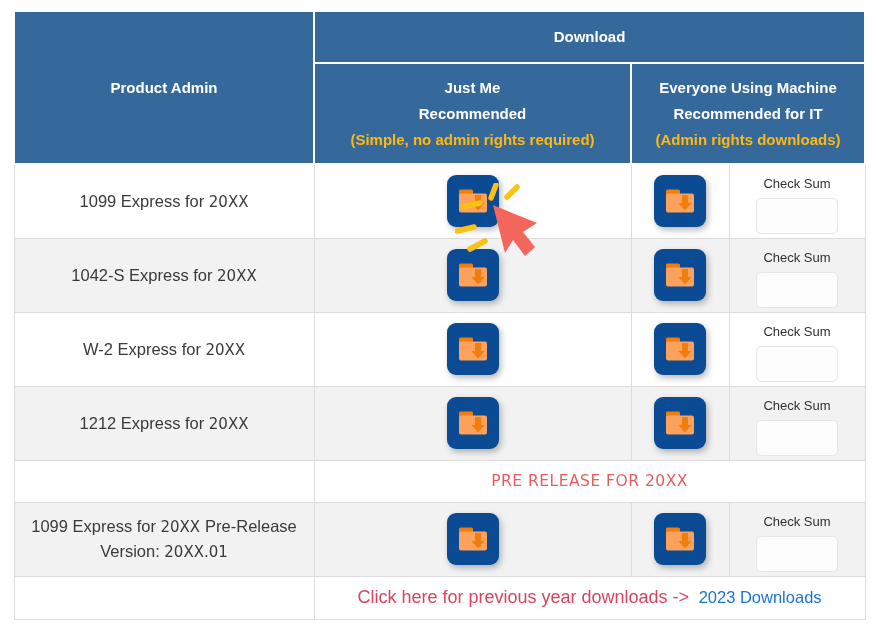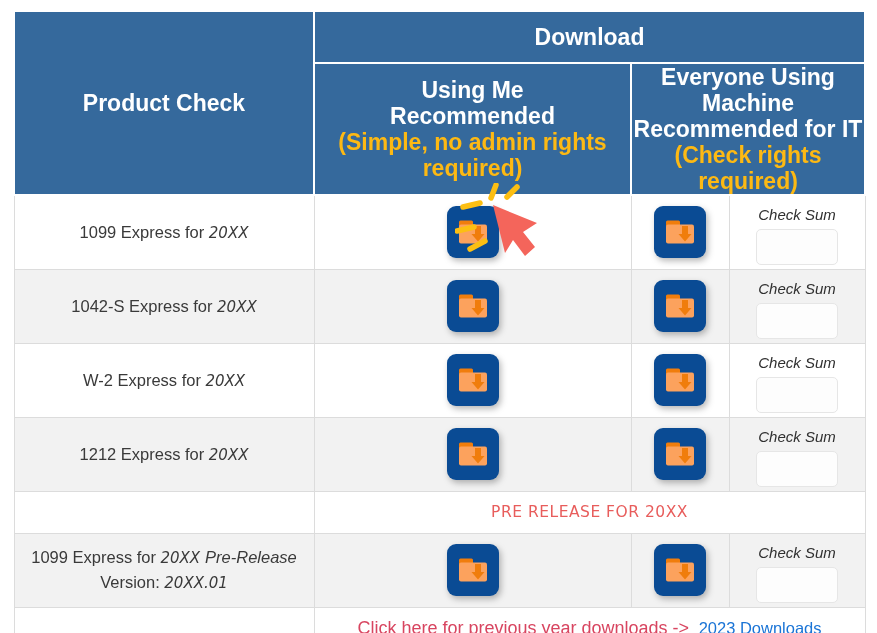--- a/index.html
+++ b/index.html
@@ -7,49 +7,49 @@
     width:877px;height:633px;background:#ffffff;position:relative;
     font-family:"Liberation Sans",sans-serif;color:#3a3a3a;
     -webkit-font-smoothing:antialiased;
   }
   table.dl{
     position:absolute;left:13px;top:10px;width:851px;
     border-collapse:collapse;table-layout:fixed;
   }
   
   th{
-    background:#35699c;color:#ffffff;font-weight:bold;font-size:23px;
+    background:#35699c;color:#ffffff;font-weight:bold;font-size:15px;
     border:2px solid #ffffff;padding:0;line-height:26px;margin-left:19px;
   }
   .note{color:#fdb913;}
   
   td{
     border:1px solid #dcdcdc;padding:0;text-align:center;vertical-align:middle;
     font-size:16.5px;color:#3a3a3a;
   }
   tr.rh1{height:52px;}
   tr.rh2{height:101px;}
   tr.rdata{height:74px;}
   tr.rbanner{height:42px;}
   tr.rfooter{height:43px;}
   tr.even td{background:#f2f2f2;}
   tr.odd td{background:#ffffff;}
-  .name-part + .name-part{margin-left:.3em;font-style:italic;}
+  .name-part + .name-part{margin-left:.3em;}
   .yr{font-family:"DejaVu Sans",sans-serif;font-size:15px;}
   .name-cell{line-height:24px;}
   
   .dlbtn{
     background:none;border:none;padding:0;cursor:pointer;display:inline-block;
     line-height:0;vertical-align:middle;
   }
   .dlbtn svg{filter:drop-shadow(2px 3px 3px rgba(0,0,0,0.28));}
   
   .cs-cell{vertical-align:top;}
   .cs-wrap{display:flex;flex-direction:column;align-items:center;padding-top:7px;}
-  .cs-label{font-size:15px;color:#303030;line-height:24px;font-style:italic;}
+  .cs-label{font-size:13px;color:#303030;line-height:24px;}
   .cs-input{
     width:76px;height:32px;margin-top:2px;border:1px solid #e6e6e6;border-radius:5px;
     background:#fdfdfd;outline:none;
   }
   
   .banner-cell{
     color:#e85d5c;font-family:"DejaVu Sans",sans-serif;font-size:15.5px;letter-spacing:.5px;
   }
   .footer-red{color:#d84560;font-size:18px;}
   .footer-link{color:#1a74d6;font-size:16.5px;text-decoration:none;margin-left:.3em;cursor:pointer;text-align:center;}
@@ -62,34 +62,34 @@
 <table class="dl">
   <colgroup>
     <col style="width:300px">
       <col style="width:317px">
       <col style="width:98px">
       <col style="width:136px">
   </colgroup>
 
   <tbody>
       <tr class="rh1">
-    <th rowspan="2">Product Check</th>
+    <th rowspan="2">Product Admin</th>
     <th colspan="3">Download</th>
   </tr>
 
   <tr class="rh2">
     <th>
-      <div>Using Me</div>
+      <div>Just Me</div>
       <div>Recommended</div>
       <div class="note">(Simple, no admin rights required)</div>
     </th>
     <th colspan="2">
       <div>Everyone Using Machine</div>
       <div>Recommended for IT</div>
-      <div class="note">(Check rights required)</div>
+      <div class="note">(Admin rights downloads)</div>
     </th>
   </tr>
 
   <tr class="rdata odd">
     <td class="name-cell">
       <span class="name-part">1099 Express for</span><span class="name-part yr">20XX</span>
     </td>
     <td>
       <button class="dlbtn">
         <svg width="52" height="52" viewBox="0 0 52 52">

